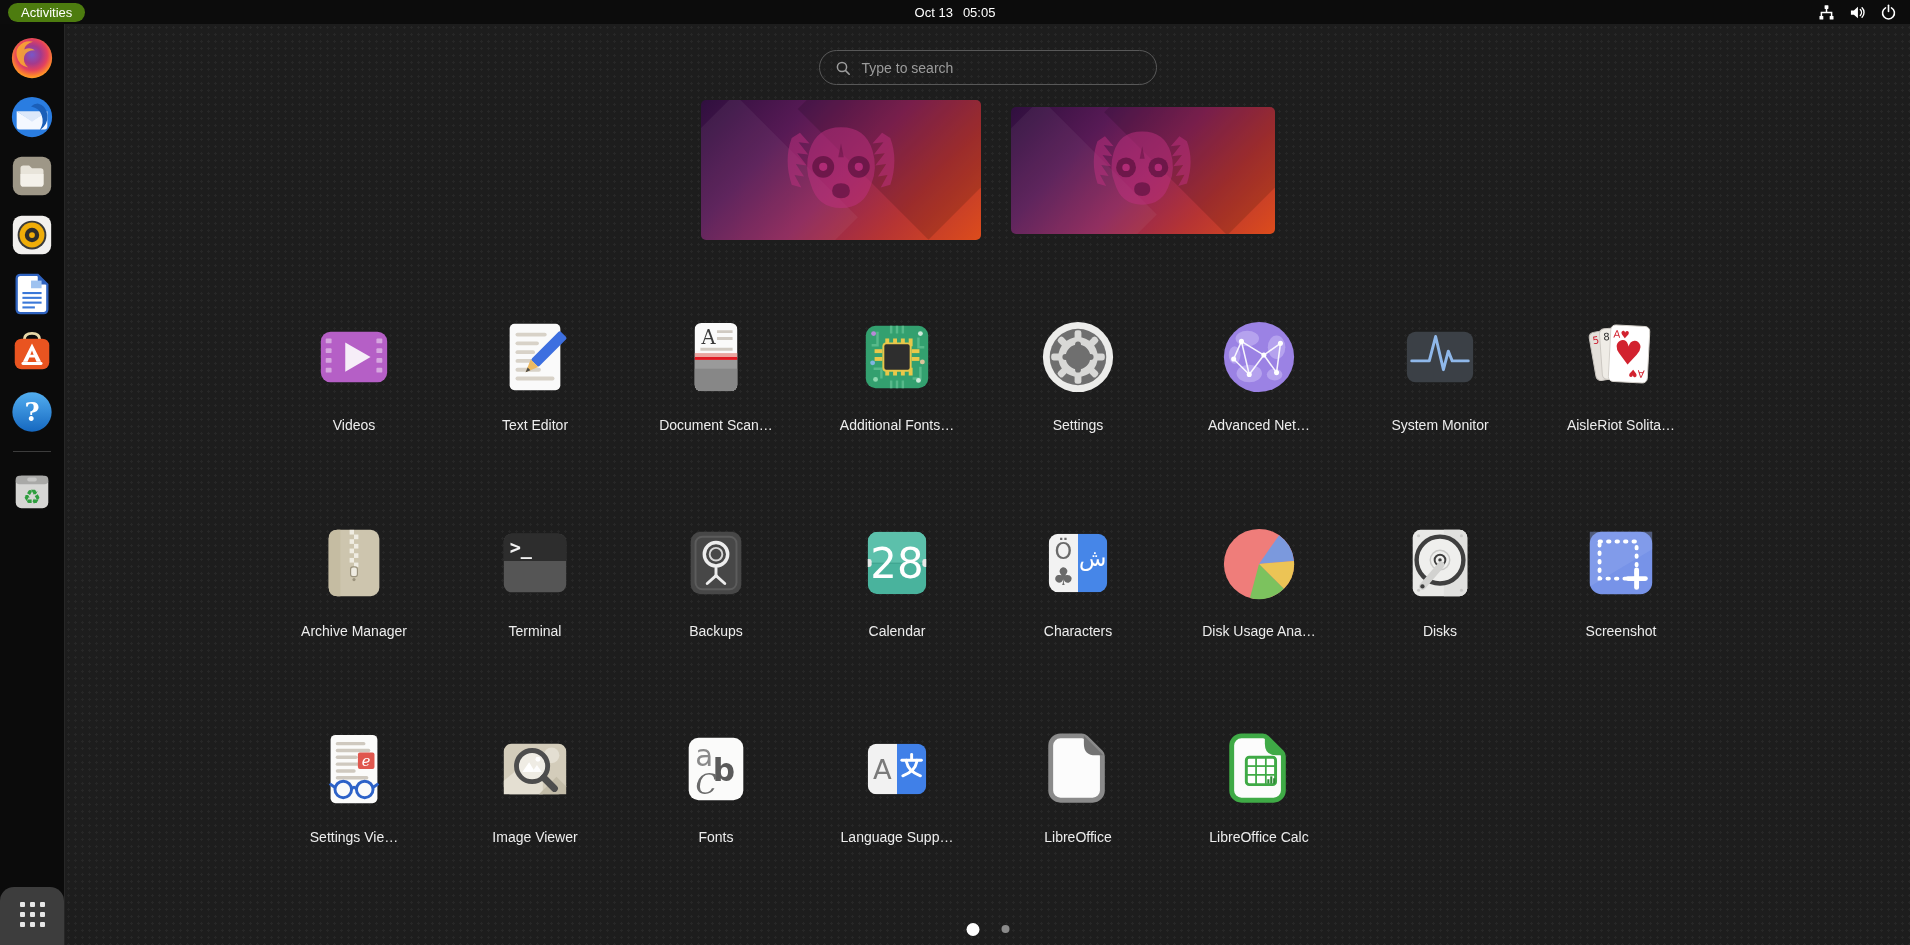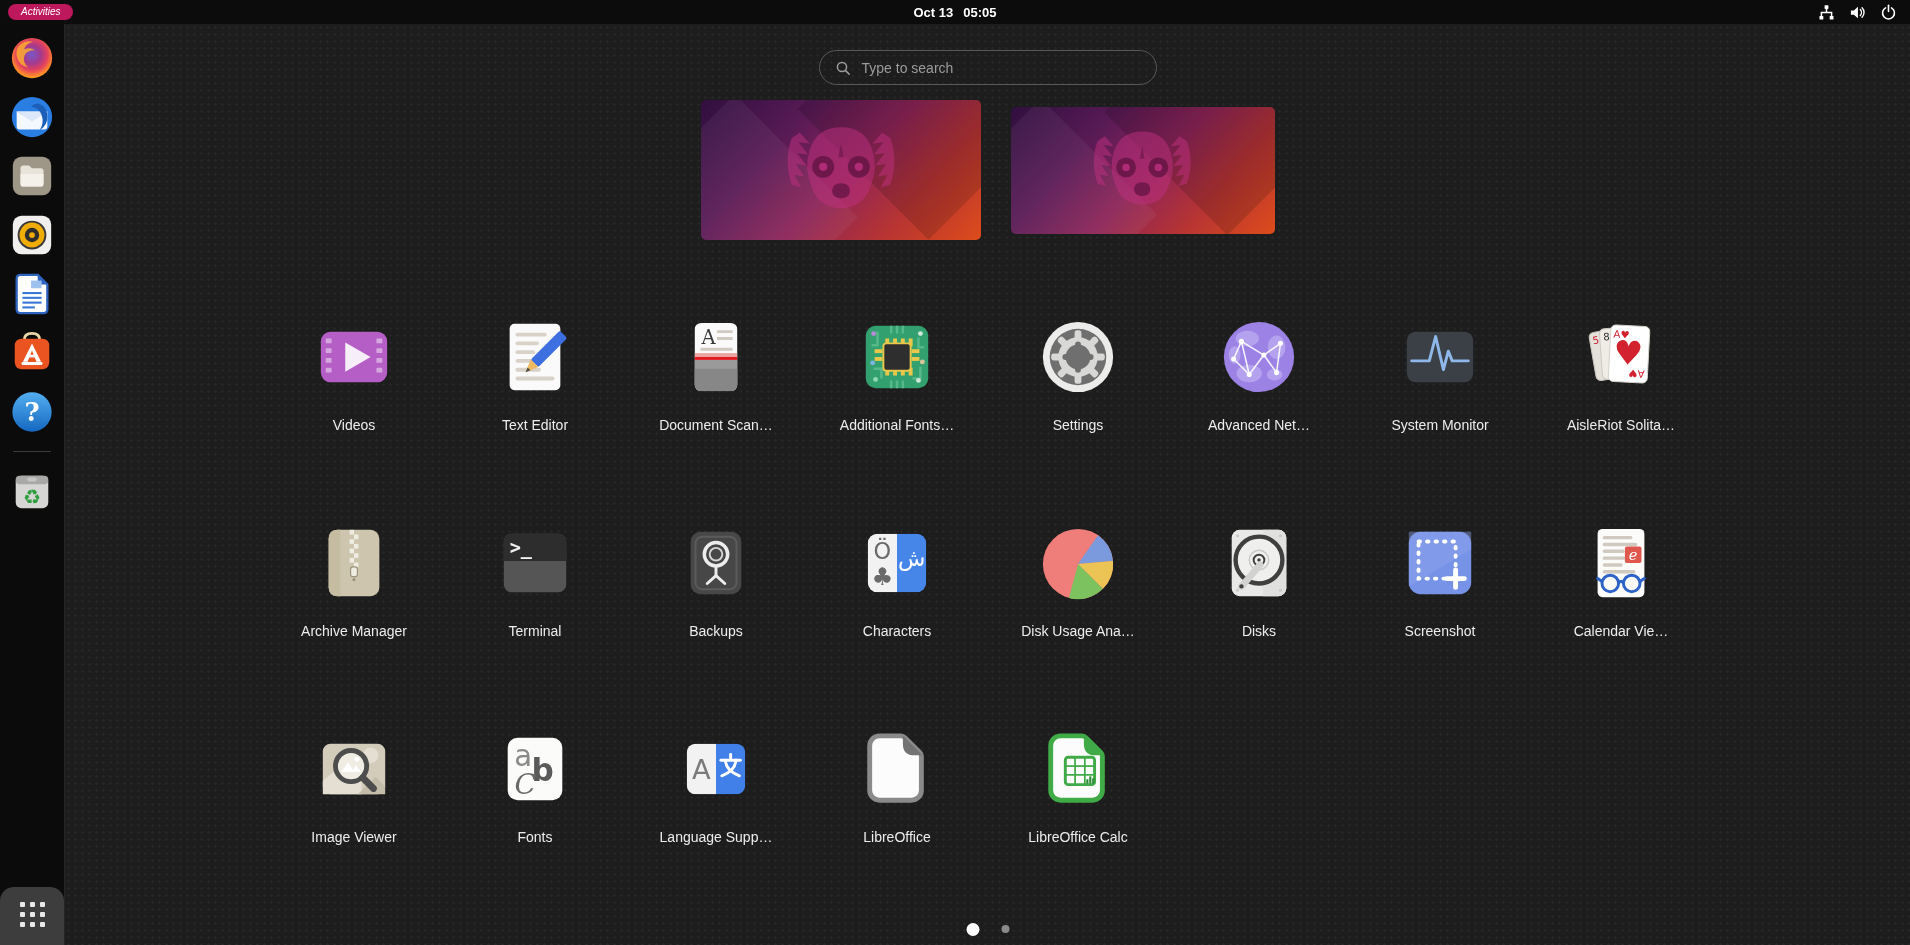--- a/index.html
+++ b/index.html
@@ -2,24 +2,24 @@
 <html><head>
 <meta charset="utf-8">
 <style>
   html,body{margin:0;padding:0;background:#000;}
   body{width:1910px;height:945px;overflow:hidden;}
   .screen{position:relative;width:1910px;height:945px;background:#0c0c0c;
           font-family:"Liberation Sans","DejaVu Sans",sans-serif;-webkit-font-smoothing:antialiased;}
   
   .topbar{position:absolute;top:0;left:0;right:0;height:24px;background:#0c0c0c;
           display:flex;align-items:center;color:#f4f4f4;z-index:5;}
-  .activities{margin-left:8px;background:#be185d;border:none;border-radius:12px;color:#ffffff;
-              font-size:10px;line-height:1;padding:3px 13px;font-family:inherit;cursor:pointer;font-style:italic;}
+  .activities{margin-left:8px;background:#4d7c0f;border:none;border-radius:12px;color:#ffffff;
+              font-size:13px;line-height:1;padding:3px 13px;font-family:inherit;cursor:pointer;}
   .clock{position:absolute;left:50%;transform:translateX(-50%);display:flex;gap:10px;
-         font-size:13px;color:#ffffff;cursor:pointer;font-weight:bold;}
+         font-size:13px;color:#ffffff;cursor:pointer;}
   .status{position:absolute;right:13px;display:flex;gap:14px;align-items:center;cursor:pointer;}
   .sticon{width:17px;height:17px;display:inline-flex;}
   .sticon svg{width:17px;height:17px;}
   
   .dock{position:absolute;top:24px;left:0;bottom:0;width:64px;background:#0b0b0b;
         border-right:1px solid #272727;display:flex;flex-direction:column;z-index:4;}
   .dock-items{display:flex;flex-direction:column;align-items:center;padding-top:11px;gap:13px;}
   .dock-item{width:46px;height:46px;background:none;border:none;padding:0;cursor:pointer;
              display:flex;align-items:center;justify-content:center;}
   .dicon, .dicon svg{width:46px;height:46px;display:block;}
@@ -510,20 +510,40 @@
                 <line x1="40" y1="53" x2="49" y2="61"></line>
               </g>
             </svg>
           </span>
           <span class="app-label">Backups</span>
         </button>
         <button class="app-cell">
           <span class="app-icon">
             <svg viewBox="0 0 80 80">
               <defs>
+                <clipPath id="calclip">
+                  <rect x="10" y="8" width="60" height="64" rx="10"></rect>
+                </clipPath>
+              </defs>
+              <g clip-path="url(#calclip)">
+                <rect x="10" y="8" width="60" height="64" fill="#49b39d"></rect>
+                <rect x="10" y="8" width="60" height="32" fill="#5cc0ab"></rect>
+                <rect x="10" y="39.5" width="60" height="1.5" fill="#3a9e8a" opacity="0.6"></rect>
+                <rect x="7" y="36" width="7" height="8" rx="2.5" fill="#e8e8e8"></rect>
+                <rect x="66" y="36" width="7" height="8" rx="2.5" fill="#e8e8e8"></rect>
+                <text x="40" y="55" text-anchor="middle" font-size="43" fill="#ffffff" font-family="DejaVu Sans, sans-serif">28</text>
+              </g>
+            </svg>
+          </span>
+          <span class="app-label">Calendar</span>
+        </button>
+        <button class="app-cell">
+          <span class="app-icon">
+            <svg viewBox="0 0 80 80">
+              <defs>
                 <clipPath id="chclip">
                   <rect x="10" y="10" width="60" height="60" rx="10"></rect>
                 </clipPath>
               </defs>
               <g clip-path="url(#chclip)">
                 <rect x="10" y="10" width="30" height="60" fill="#f2f2f2"></rect>
                 <rect x="40" y="10" width="30" height="60" fill="#4686e8"></rect>
                 <text x="25" y="36" text-anchor="middle" font-size="23" fill="#6a6a6a" font-family="DejaVu Sans, sans-serif">Ö</text>
                 <text x="25" y="63" text-anchor="middle" font-size="25" fill="#6a6a6a" font-family="DejaVu Sans, sans-serif">♣</text>
                 <text x="55" y="43" text-anchor="middle" font-size="23" fill="#ffffff" font-family="DejaVu Sans, sans-serif">ش</text>
@@ -594,21 +614,21 @@
               <text x="52.5" y="37" text-anchor="middle" font-size="15" font-style="italic" fill="#ffffff" font-family="DejaVu Serif, serif">e</text>
               <g fill="none" stroke="#2d62c8" stroke-width="3">
                 <circle cx="29" cy="61" r="8.5"></circle>
                 <circle cx="51" cy="61" r="8.5"></circle>
                 <path d="M37.5,61 q2.5,-4.5 5,0"></path>
                 <path d="M20.5,59 l-5.5,-4"></path>
                 <path d="M59.5,59 l5.5,-4"></path>
               </g>
             </svg>
           </span>
-          <span class="app-label">Calendar Vie…</span>
+          <span class="app-label">Settings Vie…</span>
         </button>
         <button class="app-cell">
           <span class="app-icon">
             <svg viewBox="0 0 80 80">
               <rect x="8" y="14" width="64" height="52" rx="8" fill="#d3ccba"></rect>
               <g fill="#e4dfd2">
                 <polygon points="8,52 30,34 48,50 48,66 8,66"></polygon>
                 <circle cx="57" cy="26" r="8"></circle>
               </g>
               <polygon points="44,66 62,48 72,58 72,66" fill="#c3bca8"></polygon>

